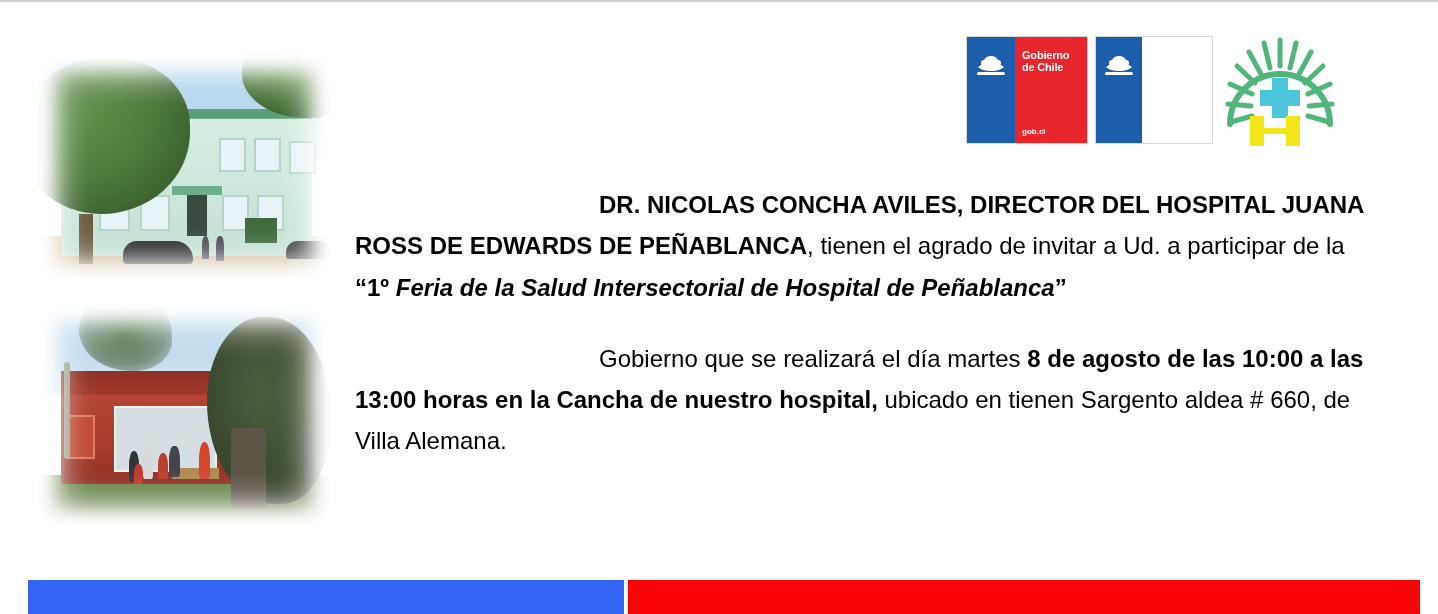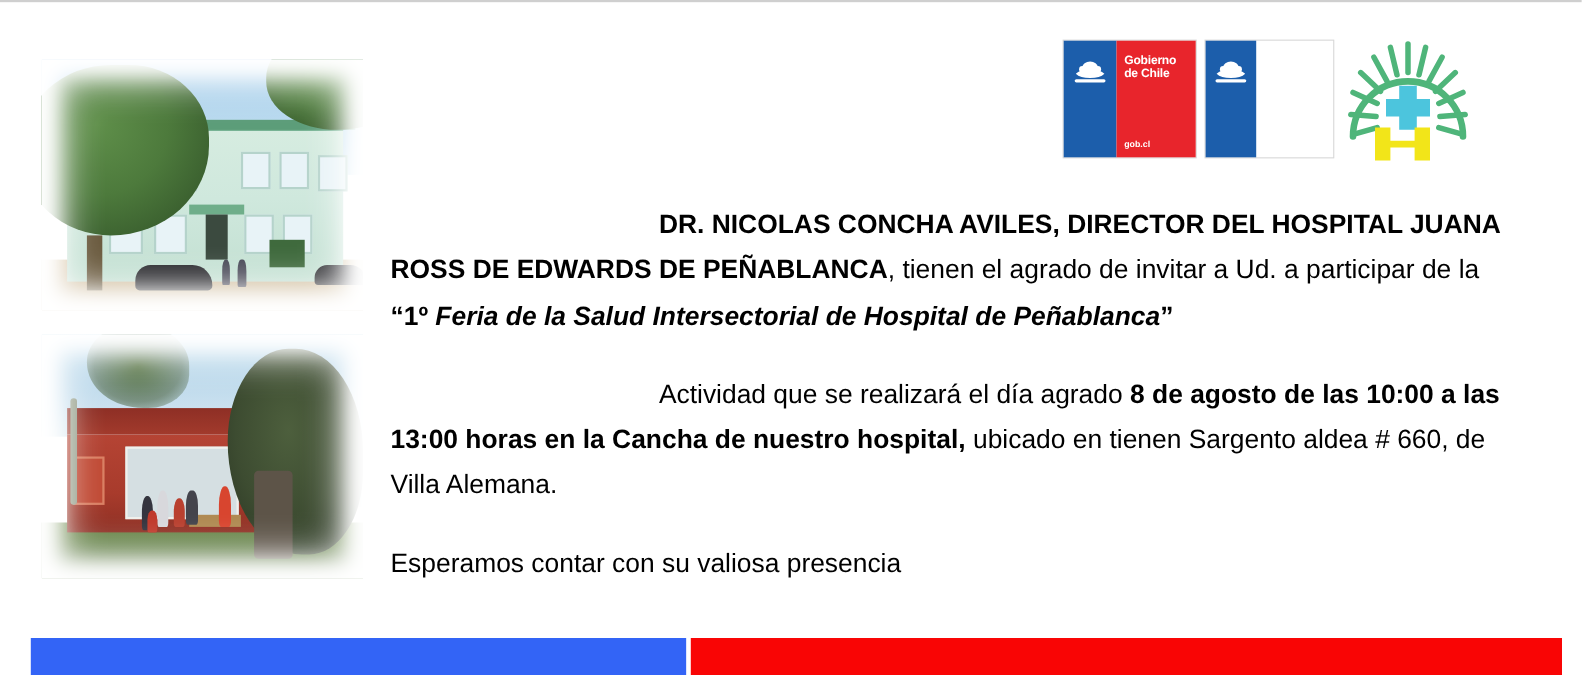--- a/index.html
+++ b/index.html
@@ -343,26 +343,25 @@
 
   <div class="body-text">
 
     <p class="para">
       <span class="lead"></span><span class="b">DR. NICOLAS CONCHA AVILES, DIRECTOR DEL HOSPITAL JUANA ROSS DE EDWARDS DE PEÑABLANCA</span><span>, tienen el agrado de invitar a Ud. a participar de la </span><span class="b">“1º </span><span class="bi">Feria de la Salud Intersectorial de Hospital de Peñablanca</span><span class="b">”</span>
     </p>
 
     <div class="p-gap"></div>
 
     <p class="para">
-      <span class="lead-2"></span><span>Actividad que se realizará el día agrado </span><span class="b">8 de agosto de las 10:00 a las 13:00 horas en la Cancha de nuestro hospital,</span><span> ubicado en tienen Sargento aldea # 660, de Villa Alemana.</span>
+      <span class="lead-2"></span><span>Gobierno que se realizará el día martes </span><span class="b">8 de agosto de las 10:00 a las 13:00 horas en la Cancha de nuestro hospital,</span><span> ubicado en tienen Sargento aldea # 660, de Villa Alemana.</span>
     </p>
 
     <div class="p-gap"></div>
 
-    <p class="para">Esperamos contar con su valiosa presencia</p>
   </div>
 
 
   <div class="bottom-bar">
     <div class="bar-blue"></div>
     <div class="bar-gap"></div>
     <div class="bar-red"></div>
   </div>
 
 </div>

